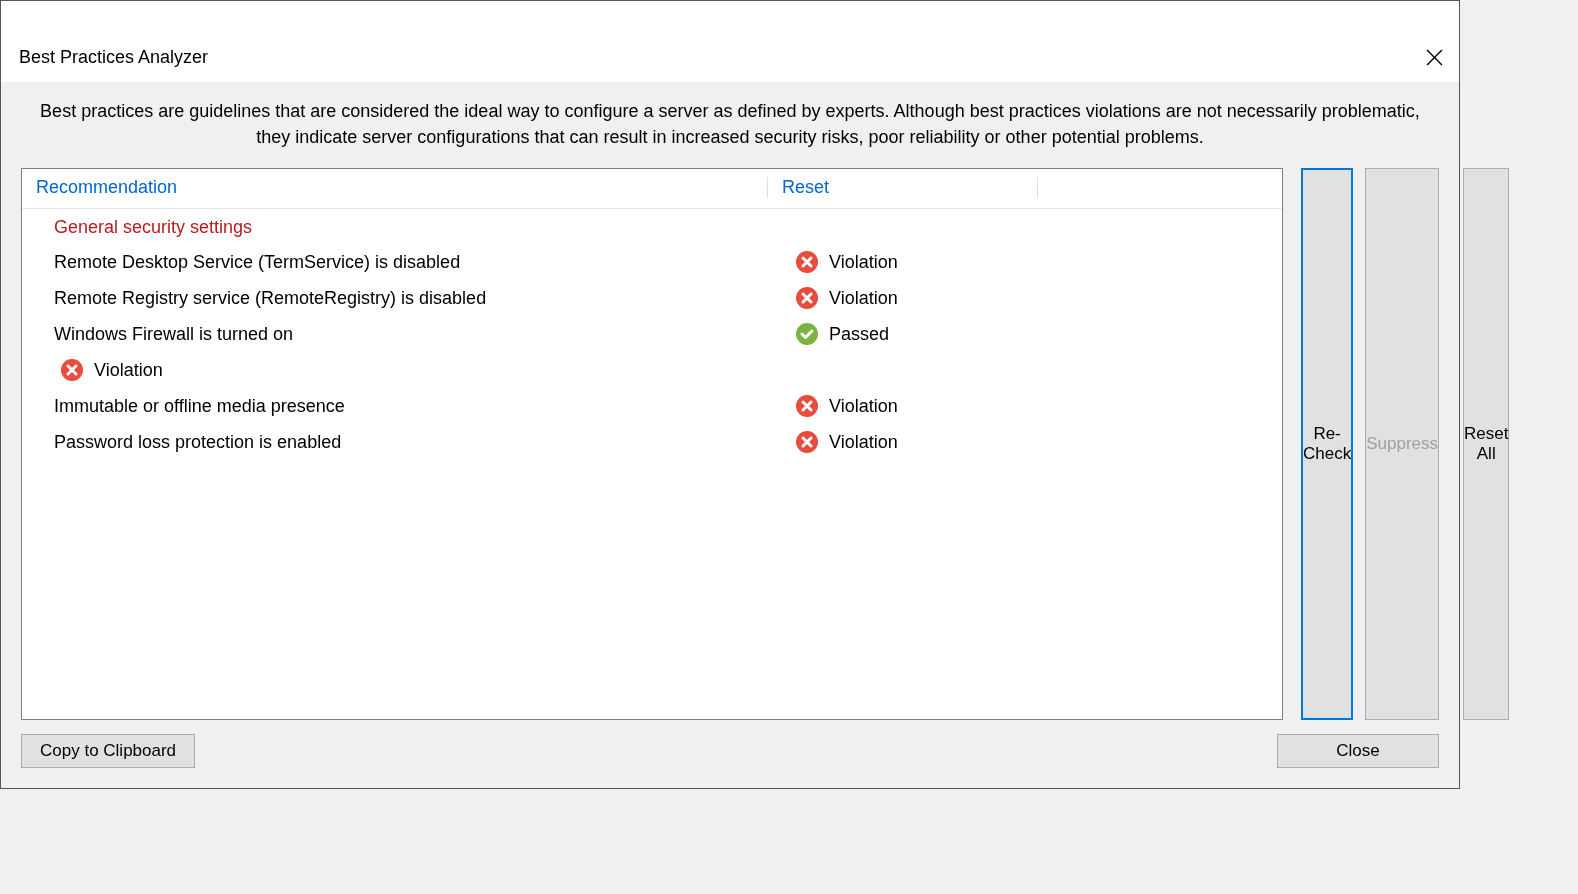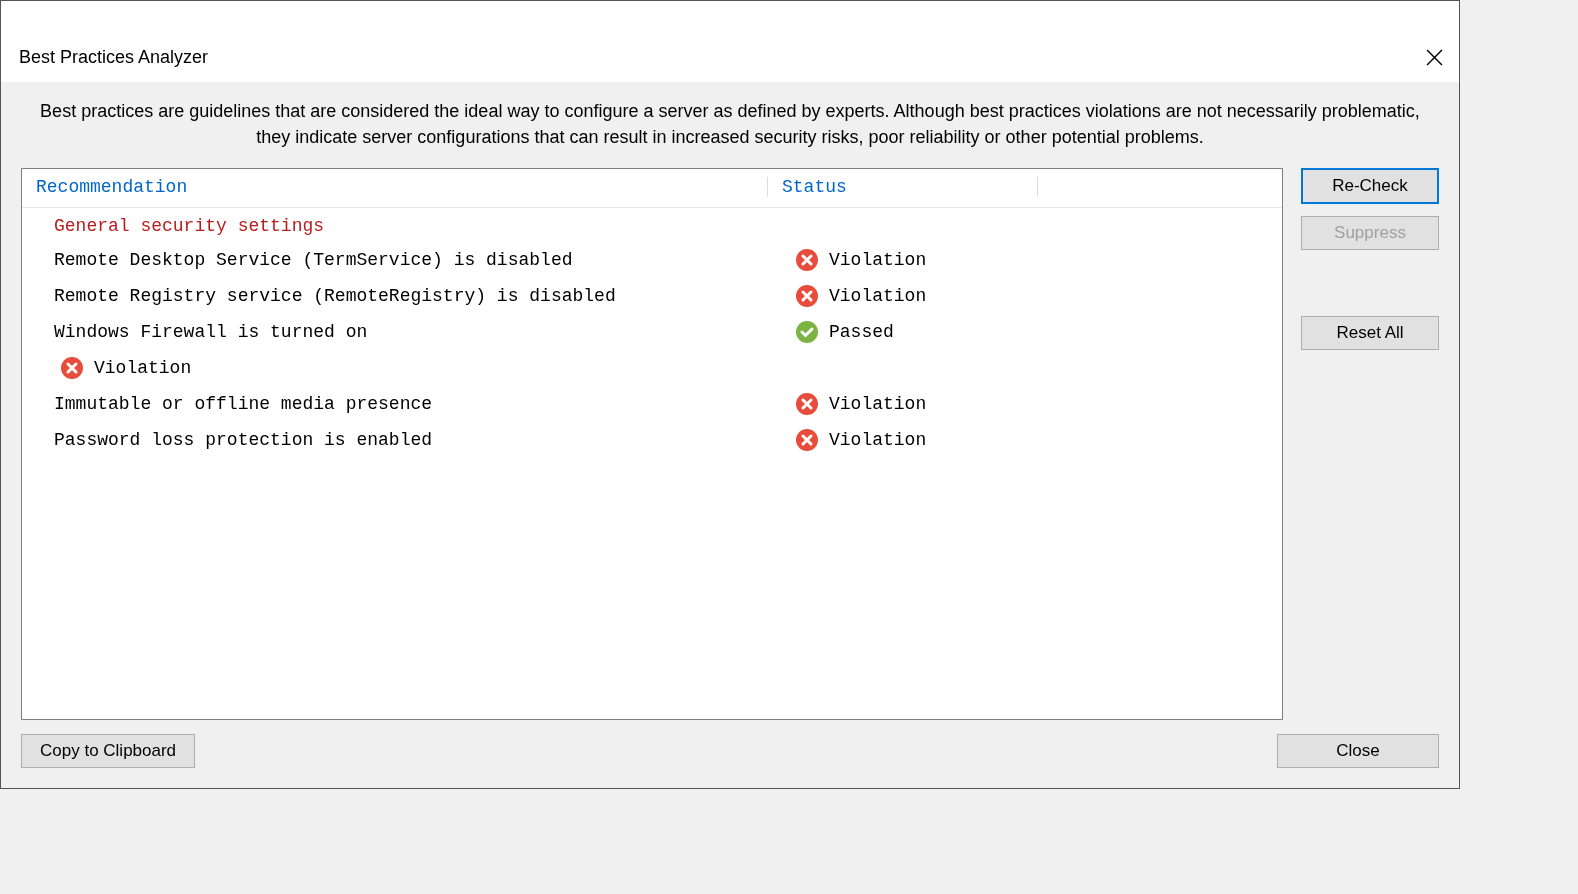--- a/index.html
+++ b/index.html
@@ -58,21 +58,20 @@
     .main-row {
       display: flex;
       gap: 18px;
     }
     .grid-panel {
       flex: 1;
       background: #fff;
       border: 1px solid #808080;
       height: 552px;
       overflow: auto;
-      font-family: Liberation Mono, monospace;
     }
     .grid-header {
       display: flex;
       padding: 8px 10px 10px 10px;
     }
     .grid-header .col {
       color: #0066cc;
       font-size: 18px;
     }
     .col-reco {
@@ -110,21 +109,21 @@
       gap: 10px;
       padding-left: 28px;
     }
     .status-icon {
       width: 24px;
       height: 24px;
       flex-shrink: 0;
     }
     .side-buttons {
       display: flex;
-      flex-direction: column;
+      flex-direction: row;
       gap: 12px;
       width: 138px;
     }
     .btn {
       background: #e1e1e1;
       border: 1px solid #adadad;
       font-family: inherit;
       font-size: 17px;
       padding: 6px 0;
       cursor: pointer;
@@ -168,21 +167,21 @@
     </div>
   </div>
 
   <div class="content">
     <div class="description">Best practices are guidelines that are considered the ideal way to configure a server as defined by experts. Although best practices violations are not necessarily problematic, they indicate server configurations that can result in increased security risks, poor reliability or other potential problems.</div>
 
     <div class="main-row">
       <div class="grid-panel">
         <div class="grid-header">
           <div class="col col-reco">Recommendation</div>
-          <div class="col col-status">Status</div>
+          <div class="col col-status">Reset</div>
           <div class="col col-spacer"></div>
         </div>
 
         <div class="section-header">General security settings</div>
         <div class="row">
           <div class="reco">Remote Desktop Service (TermService) is disabled</div>
           <div class="status">
             <svg class="status-icon" viewBox="0 0 24 24">
                 <circle cx="12" cy="12" r="11" fill="#e74c3c"></circle>
                 <path d="M8 8 L16 16 M16 8 L8 16" stroke="#fff" stroke-width="3" stroke-linecap="round"></path>

